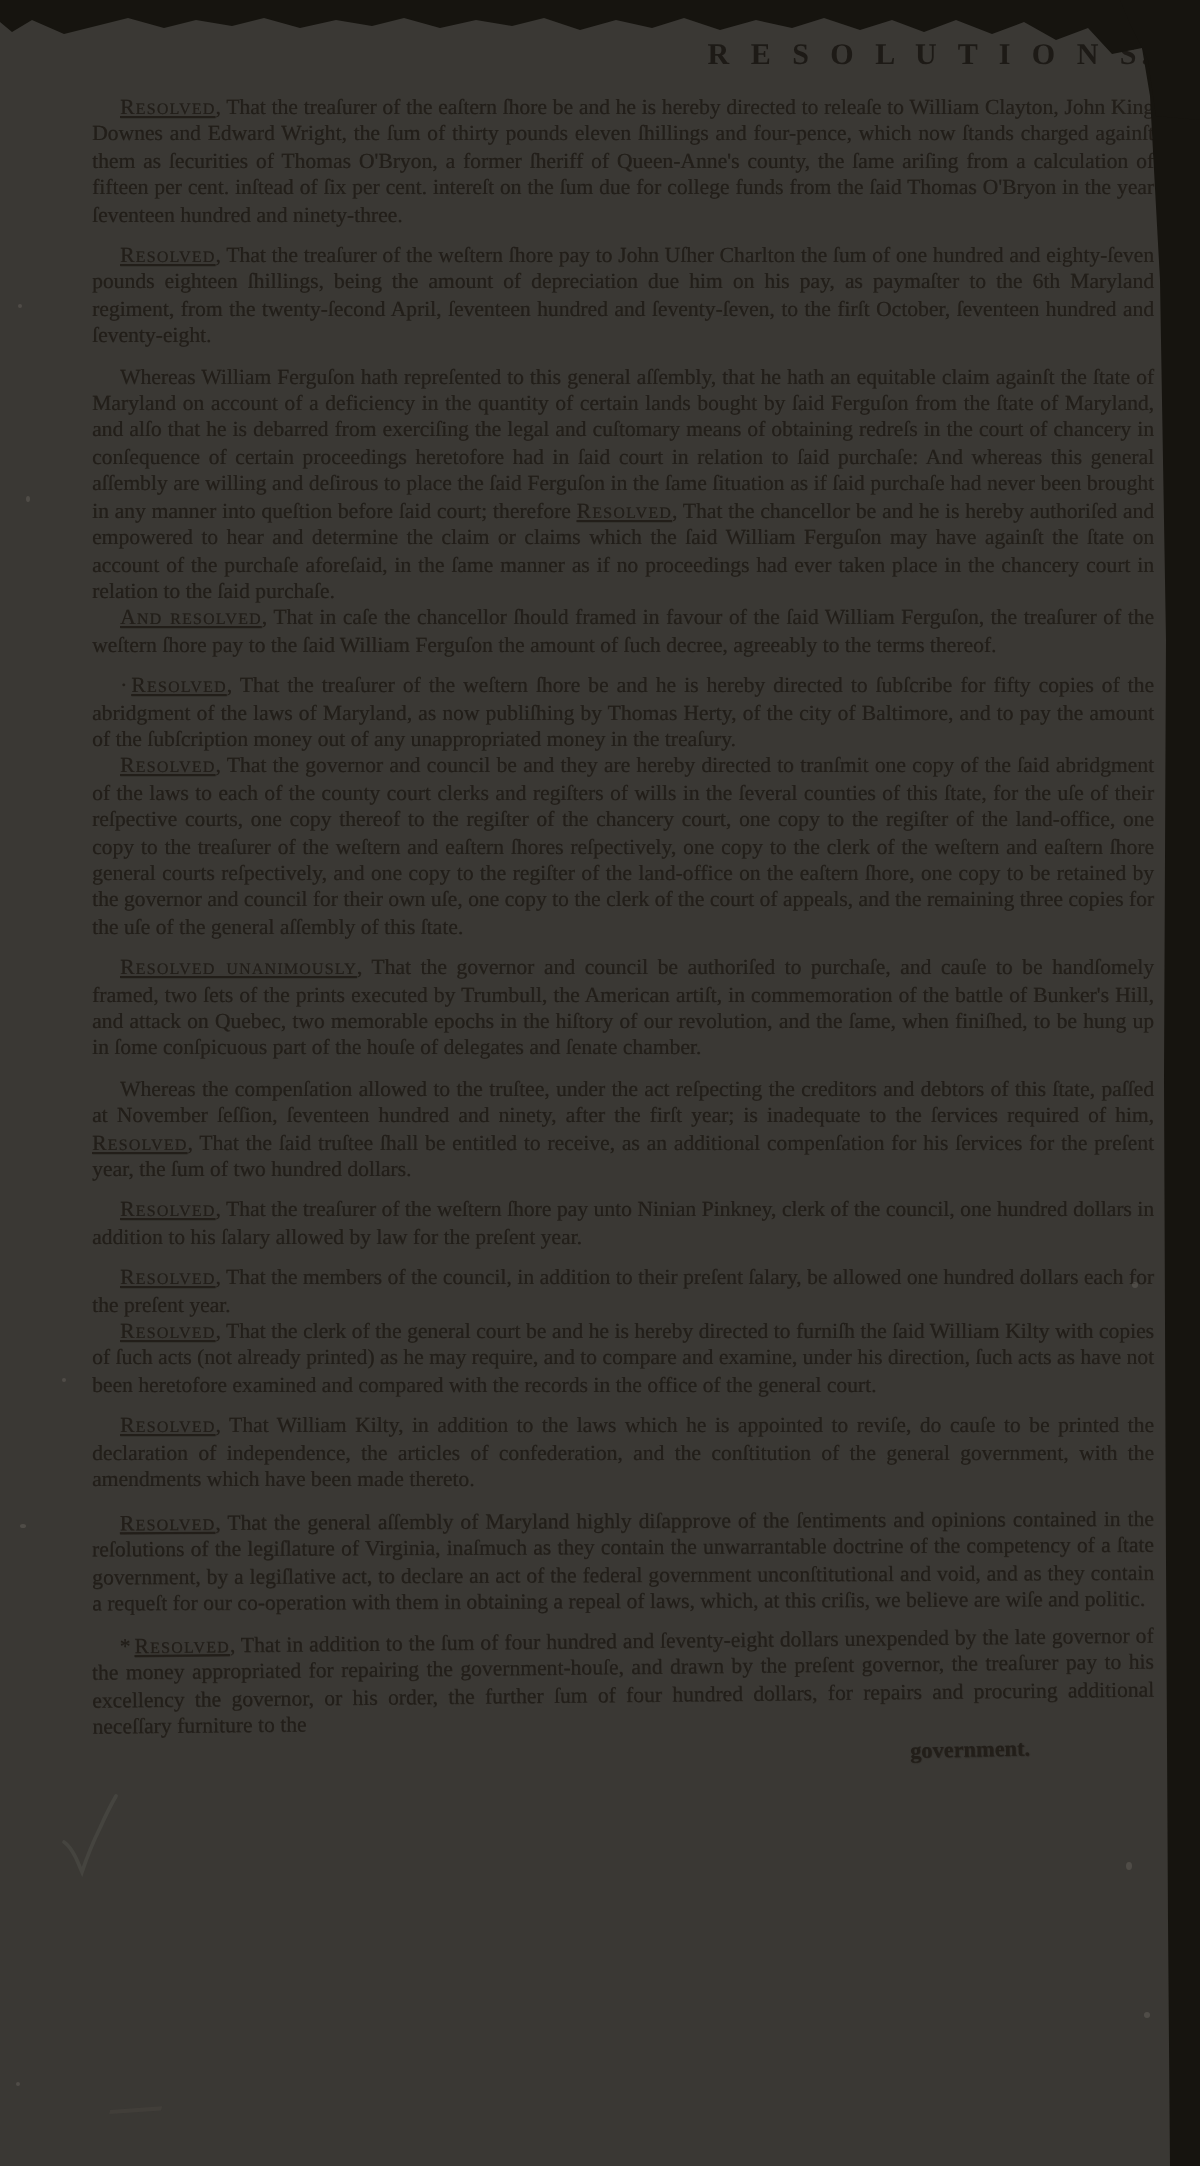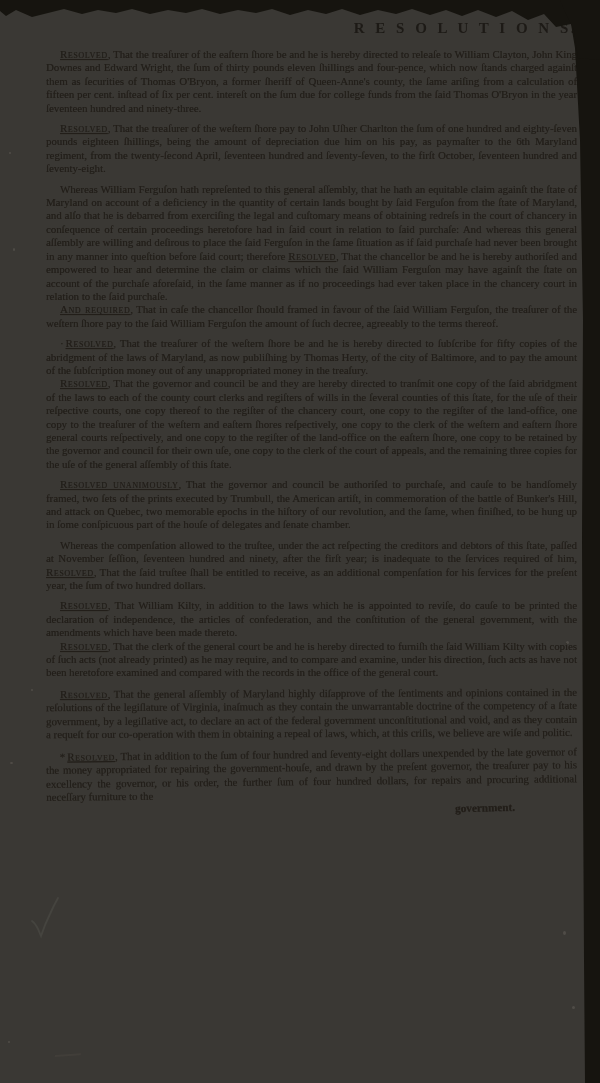--- a/index.html
+++ b/index.html
@@ -48,35 +48,37 @@
 
   <div class="content">
     <div class="title">R E S O L U T I O N S.</div>
 
     <p class="para"><span class="lead">Resolved</span><span>, That the treaſurer of the eaſtern ſhore be and he is hereby directed to releaſe to William Clayton, John King Downes and Edward Wright, the ſum of thirty pounds eleven ſhillings and four-pence, which now ſtands charged againſt them as ſecurities of Thomas O'Bryon, a former ſheriff of Queen-Anne's county, the ſame ariſing from a calculation of fifteen per cent. inſtead of ſix per cent. intereſt on the ſum due for college funds from the ſaid Thomas O'Bryon in the year ſeventeen hundred and ninety-three.</span></p>
 
     <p class="para gap"><span class="lead">Resolved</span><span>, That the treaſurer of the weſtern ſhore pay to John Uſher Charlton the ſum of one hundred and eighty-ſeven pounds eighteen ſhillings, being the amount of depreciation due him on his pay, as paymaſter to the 6th Maryland regiment, from the twenty-ſecond April, ſeventeen hundred and ſeventy-ſeven, to the firſt October, ſeventeen hundred and ſeventy-eight.</span></p>
 
     <p class="para gap"><span class="wlead">Whereas</span><span> William Ferguſon hath repreſented to this general aſſembly, that he hath an equitable claim againſt the ſtate of Maryland on account of a deficiency in the quantity of certain lands bought by ſaid Ferguſon from the ſtate of Maryland, and alſo that he is debarred from exerciſing the legal and cuſtomary means of obtaining redreſs in the court of chancery in conſequence of certain proceedings heretofore had in ſaid court in relation to ſaid purchaſe: And whereas this general aſſembly are willing and deſirous to place the ſaid Ferguſon in the ſame ſituation as if ſaid purchaſe had never been brought in any manner into queſtion before ſaid court; therefore </span><span class="lead">Resolved</span><span>, That the chancellor be and he is hereby authoriſed and empowered to hear and determine the claim or claims which the ſaid William Ferguſon may have againſt the ſtate on account of the purchaſe aforeſaid, in the ſame manner as if no proceedings had ever taken place in the chancery court in relation to the ſaid purchaſe.</span></p>
 
-    <p class="para"><span class="lead">And required</span><span>, That in caſe the chancellor ſhould framed in favour of the ſaid William Ferguſon, the treaſurer of the weſtern ſhore pay to the ſaid William Ferguſon the amount of ſuch decree, agreeably to the terms thereof.</span></p>
+    <p class="para"><span class="lead">And resolved</span><span>, That in caſe the chancellor ſhould framed in favour of the ſaid William Ferguſon, the treaſurer of the weſtern ſhore pay to the ſaid William Ferguſon the amount of ſuch decree, agreeably to the terms thereof.</span></p>
 
     <p class="para gap"><span class="mark">·</span><span class="lead">Resolved</span><span>, That the treaſurer of the weſtern ſhore be and he is hereby directed to ſubſcribe for fifty copies of the abridgment of the laws of Maryland, as now publiſhing by Thomas Herty, of the city of Baltimore, and to pay the amount of the ſubſcription money out of any unappropriated money in the treaſury.</span></p>
 
     <p class="para"><span class="lead">Resolved</span><span>, That the governor and council be and they are hereby directed to tranſmit one copy of the ſaid abridgment of the laws to each of the county court clerks and regiſters of wills in the ſeveral counties of this ſtate, for the uſe of their reſpective courts, one copy thereof to the regiſter of the chancery court, one copy to the regiſter of the land-office, one copy to the treaſurer of the weſtern and eaſtern ſhores reſpectively, one copy to the clerk of the weſtern and eaſtern ſhore general courts reſpectively, and one copy to the regiſter of the land-office on the eaſtern ſhore, one copy to be retained by the governor and council for their own uſe, one copy to the clerk of the court of appeals, and the remaining three copies for the uſe of the general aſſembly of this ſtate.</span></p>
 
     <p class="para gap"><span class="lead">Resolved unanimously</span><span>, That the governor and council be authoriſed to purchaſe, and cauſe to be handſomely framed, two ſets of the prints executed by Trumbull, the American artiſt, in commemoration of the battle of Bunker's Hill, and attack on Quebec, two memorable epochs in the hiſtory of our revolution, and the ſame, when finiſhed, to be hung up in ſome conſpicuous part of the houſe of delegates and ſenate chamber.</span></p>
 
     <p class="para gap"><span class="wlead">Whereas</span><span> the compenſation allowed to the truſtee, under the act reſpecting the creditors and debtors of this ſtate, paſſed at November ſeſſion, ſeventeen hundred and ninety, after the firſt year; is inadequate to the ſervices required of him, </span><span class="lead">Resolved</span><span>, That the ſaid truſtee ſhall be entitled to receive, as an additional compenſation for his ſervices for the preſent year, the ſum of two hundred dollars.</span></p>
 
+    <p class="para gap"><span class="lead">Resolved</span><span>, That the treaſurer of the weſtern ſhore pay unto Ninian Pinkney, clerk of the council, one hundred dollars in addition to his ſalary allowed by law for the preſent year.</span></p>
 
+    <p class="para gap"><span class="lead">Resolved</span><span>, That the members of the council, in addition to their preſent ſalary, be allowed one hundred dollars each for the preſent year.</span></p>
+
+    <p class="para"><span class="lead">Resolved</span><span>, That the clerk of the general court be and he is hereby directed to furniſh the ſaid William Kilty with copies of ſuch acts (not already printed) as he may require, and to compare and examine, under his direction, ſuch acts as have not been heretofore examined and compared with the records in the office of the general court.</span></p>
 
     <p class="para gap"><span class="lead">Resolved</span><span>, That William Kilty, in addition to the laws which he is appointed to reviſe, do cauſe to be printed the declaration of independence, the articles of confederation, and the conſtitution of the general government, with the amendments which have been made thereto.</span></p>
-
-    <p class="para"><span class="lead">Resolved</span><span>, That the clerk of the general court be and he is hereby directed to furniſh the ſaid William Kilty with copies of ſuch acts (not already printed) as he may require, and to compare and examine, under his direction, ſuch acts as have not been heretofore examined and compared with the records in the office of the general court.</span></p>
 
     <p class="para gap tilt-a"><span class="lead">Resolved</span><span>, That the general aſſembly of Maryland highly diſapprove of the ſentiments and opinions contained in the reſolutions of the legiſlature of Virginia, inaſmuch as they contain the unwarrantable doctrine of the competency of a ſtate government, by a legiſlative act, to declare an act of the federal government unconſtitutional and void, and as they contain a requeſt for our co-operation with them in obtaining a repeal of laws, which, at this criſis, we believe are wiſe and politic.</span></p>
 
     <p class="para gap tilt-b"><span class="mark">*</span><span class="lead">Resolved</span><span>, That in addition to the ſum of four hundred and ſeventy-eight dollars unexpended by the late governor of the money appropriated for repairing the government-houſe, and drawn by the preſent governor, the treaſurer pay to his excellency the governor, or his order, the further ſum of four hundred dollars, for repairs and procuring additional neceſſary furniture to the</span></p>
 
     <div class="catchword-row"><span class="catchword">government.</span></div>
   </div>
 
   <svg class="checkmark" width="32" height="52" viewBox="0 0 32 52">
     <path d="M3,27 Q6,29 9,35 L12,42 Q16,30 21,20 Q25,11 29,4" fill="none" stroke="#45443f" stroke-width="1.9" stroke-linecap="round"></path>

